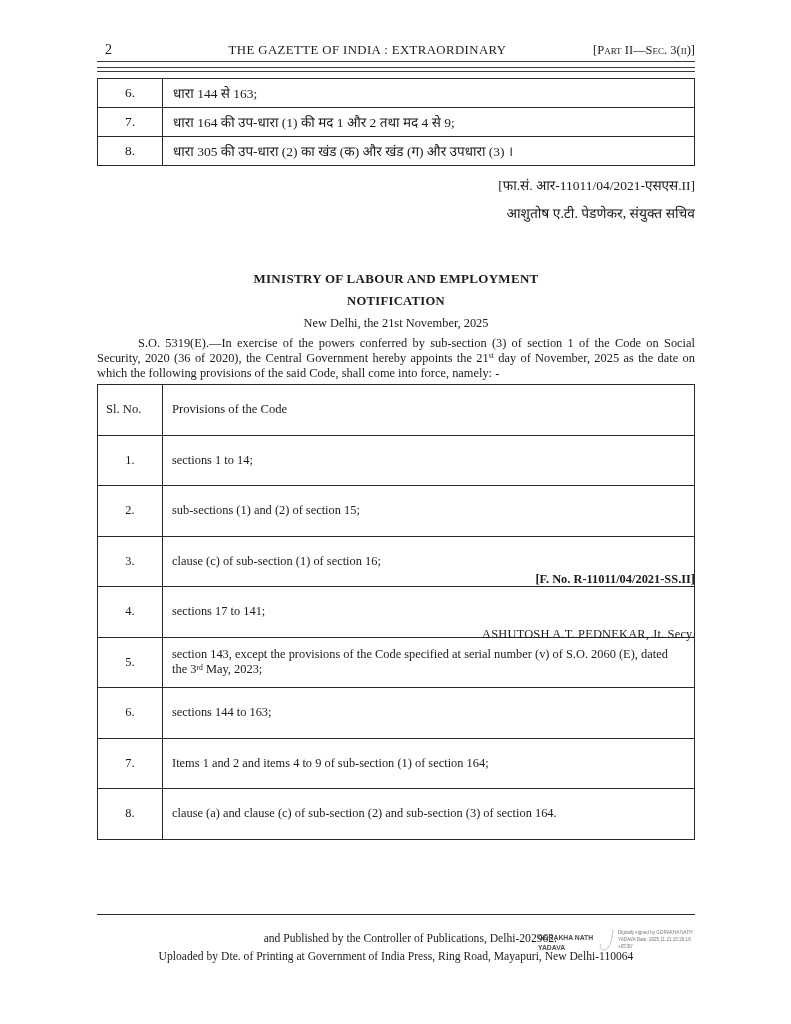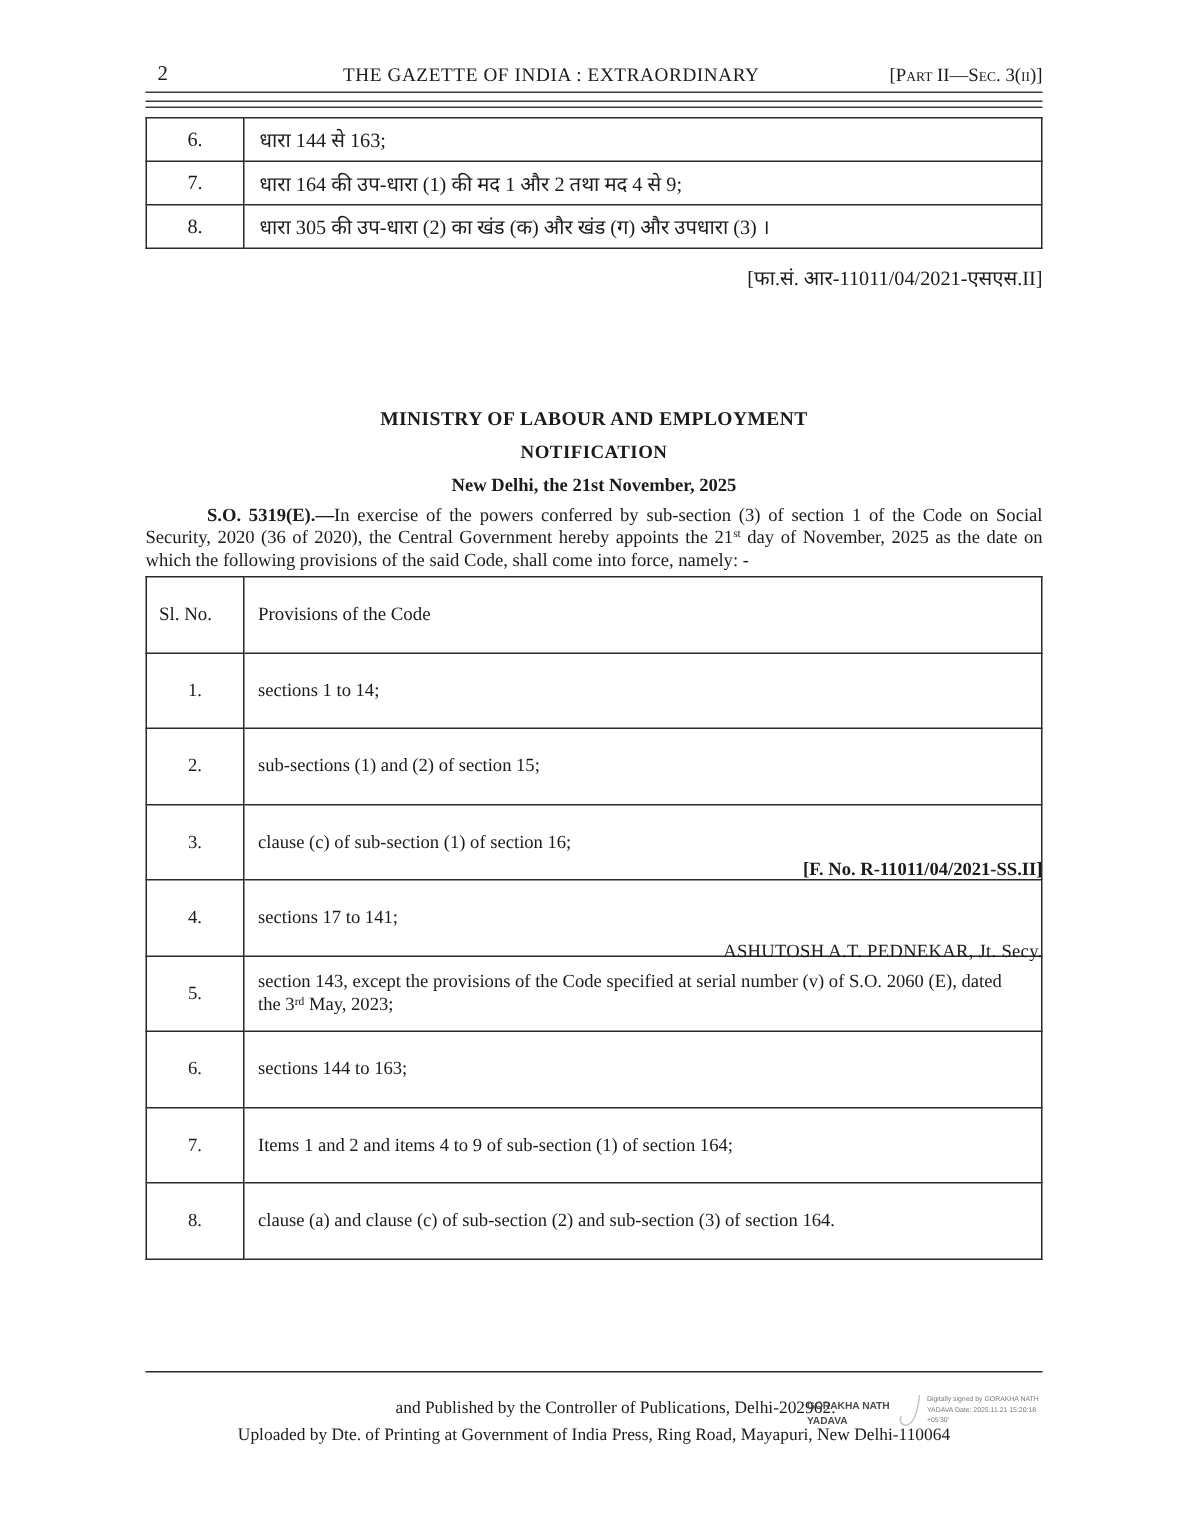--- a/index.html
+++ b/index.html
@@ -37,26 +37,26 @@
   .etable td{padding:3px 9px;height:15px;line-height:1.25;}
   .etable td.sl{width:56px;text-align:center;padding:17px 0;}
   .etable .hdr td{font-size:12.6px;}
   .etable .hdr td.sl{text-align:left;padding-left:8px;}
   
   .rightline{left:97px;width:598px;text-align:right;}
   .hindi-file{top:176px;font-size:13.5px;}
   .hindi-sign{top:203px;font-size:13.8px;}
   .ministry{left:97px;top:271px;width:598px;text-align:center;font-weight:bold;font-size:13px;letter-spacing:.3px;}
   .notif{left:97px;top:294px;width:598px;text-align:center;font-weight:bold;font-size:12.6px;letter-spacing:.3px;}
-  .dateline{left:97px;top:316px;width:598px;text-align:center;font-size:12.4px;font-weight:bold;}
+  .dateline{left:97px;top:316px;width:598px;text-align:center;font-size:12.4px;}
   .para{
     left:97px;top:336px;width:598px;
     font-size:12.4px;line-height:1.19;text-align:justify;text-indent:41px;
   }
-  .b{font-weight:bold;}
+  .b{font-weight:normal;}
   .sup{font-size:.62em;position:relative;top:-.45em;}
   .fno{top:572px;font-size:12.4px;font-weight:bold;}
   .sign{top:627px;font-size:12.4px;letter-spacing:.2px;}
   
   .footer-rule{left:97px;top:914px;width:598px;border-top:1.2px solid #2a2a2a;height:0;}
   .fline1{left:97px;top:918px;width:598px;text-align:center;font-size:11.6px;margin-top:32px;}
   .fline2{left:97px;top:932px;width:460px;text-align:right;font-size:11.6px;}
   .signer{
     left:538px;top:933px;width:75px;
     font-family:"Liberation Sans",sans-serif;
@@ -95,20 +95,21 @@
     </tr>
 
     <tr>
       <td class="sl">8.</td>
       <td>धारा 305 की उप-धारा (2) का खंड (क) और खंड (ग) और उपधारा (3) ।</td>
     </tr>
   </tbody>
   </table>
 
   <div class="abs rightline hindi-file">[फा.सं. आर-11011/04/2021-एसएस.II]</div>
+  <div class="abs rightline hindi-sign">आशुतोष ए.टी. पेडणेकर, संयुक्त सचिव</div>
 
   <div class="abs notif">NOTIFICATION</div>
   <div class="abs ministry">MINISTRY OF LABOUR AND EMPLOYMENT</div>
   <div class="abs dateline">New Delhi, the 21st November, 2025</div>
 
   <div class="abs para"><span class="b">S.O. 5319(E).—</span><span>In exercise of the powers conferred by sub-section (3) of section 1 of the Code on Social Security, 2020 (36 of 2020), the Central Government hereby appoints the 21</span><span class="sup">st</span><span> day of November, 2025 as the date on which the following provisions of the said Code, shall come into force, namely: -</span></div>
 
   <table class="abs etable">
     <tbody>
       <tr class="hdr">

